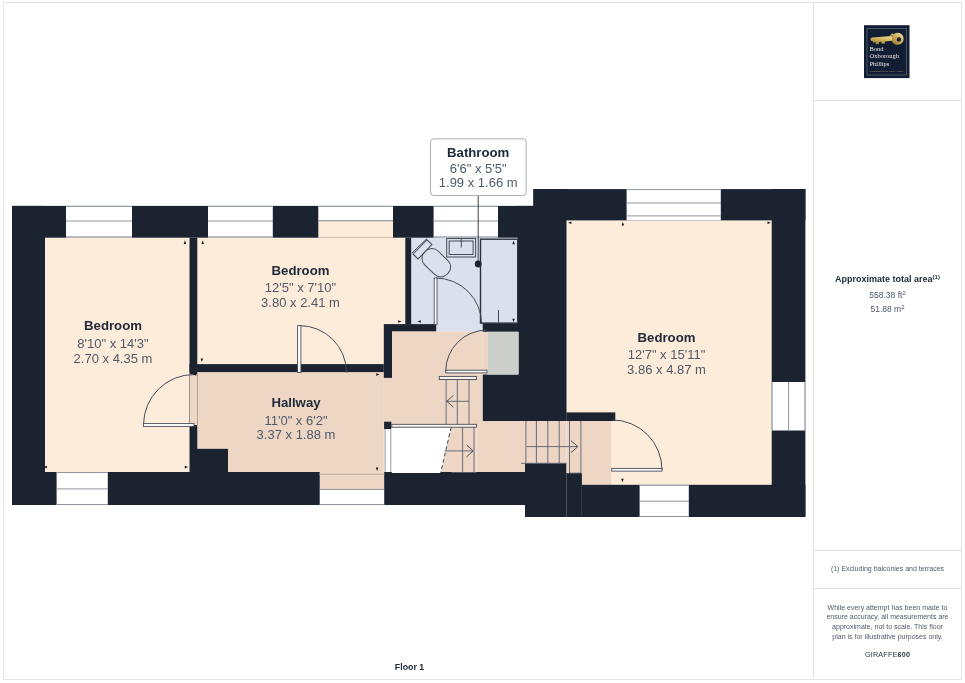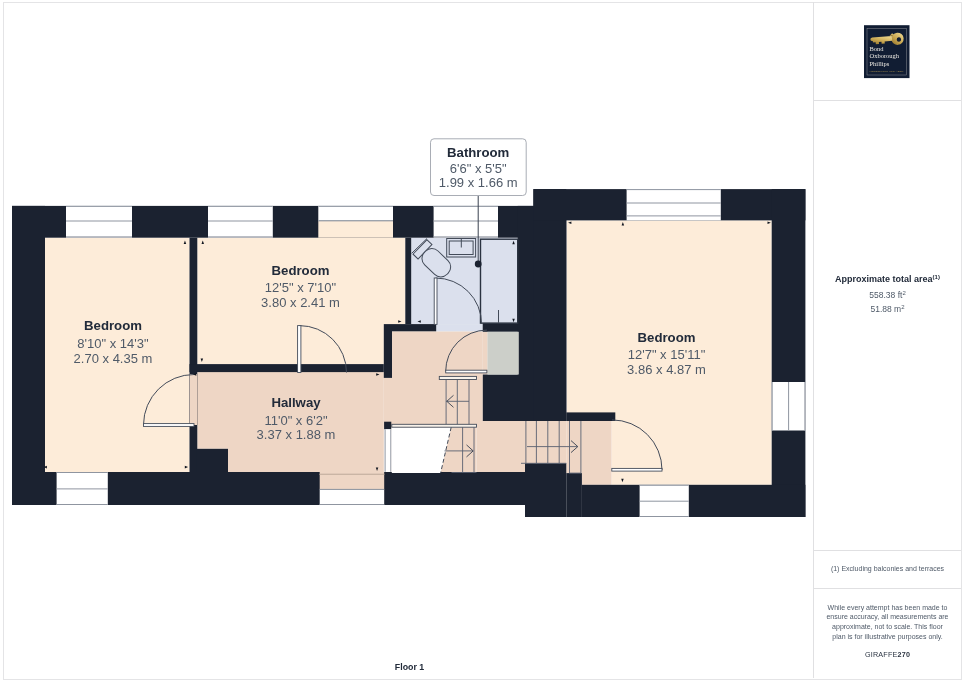--- a/index.html
+++ b/index.html
@@ -227,14 +227,14 @@
         <text x="869.5" y="71.8" font-size="2.6" fill="#b79b4e">Christopher Berry Estate Agents</text>
       </g>
     </g>
   </svg>
 
   <div class="abs" style="left:814px;top:274px;width:147px;text-align:center;font-size:9px;font-weight:bold;color:#222b3a;">Approximate total area<span style="font-size:6px;vertical-align:3px;">(1)</span></div>
   <div class="abs" style="left:814px;top:289.5px;width:147px;text-align:center;font-size:8.5px;color:#4f5a68;">558.38 ft<span style="font-size:6px;vertical-align:3px;">2</span></div>
   <div class="abs" style="left:814px;top:303.5px;width:147px;text-align:center;font-size:8.5px;color:#4f5a68;">51.88 m<span style="font-size:6px;vertical-align:3px;">2</span></div>
   <div class="abs" style="left:814px;top:564.5px;width:147px;text-align:center;font-size:7px;color:#4f5a68;">(1) Excluding balconies and terraces</div>
   <div class="abs" style="left:814px;top:602.5px;width:147px;text-align:center;font-size:7px;line-height:9.7px;color:#4f5a68;">While every attempt has been made to<br>ensure accuracy, all measurements are<br>approximate, not to scale. This floor<br>plan is for illustrative purposes only.</div>
-  <div class="abs" style="left:814px;top:649.5px;width:147px;text-align:center;font-size:7.2px;color:#2b3442;letter-spacing:0.2px;">GIRAFFE<b>270</b></div>
+  <div class="abs" style="left:814px;top:649.5px;width:147px;text-align:center;font-size:7.2px;color:#2b3442;letter-spacing:0.2px;">GIRAFFE<b>600</b></div>
 </div>
 
 </body></html>

